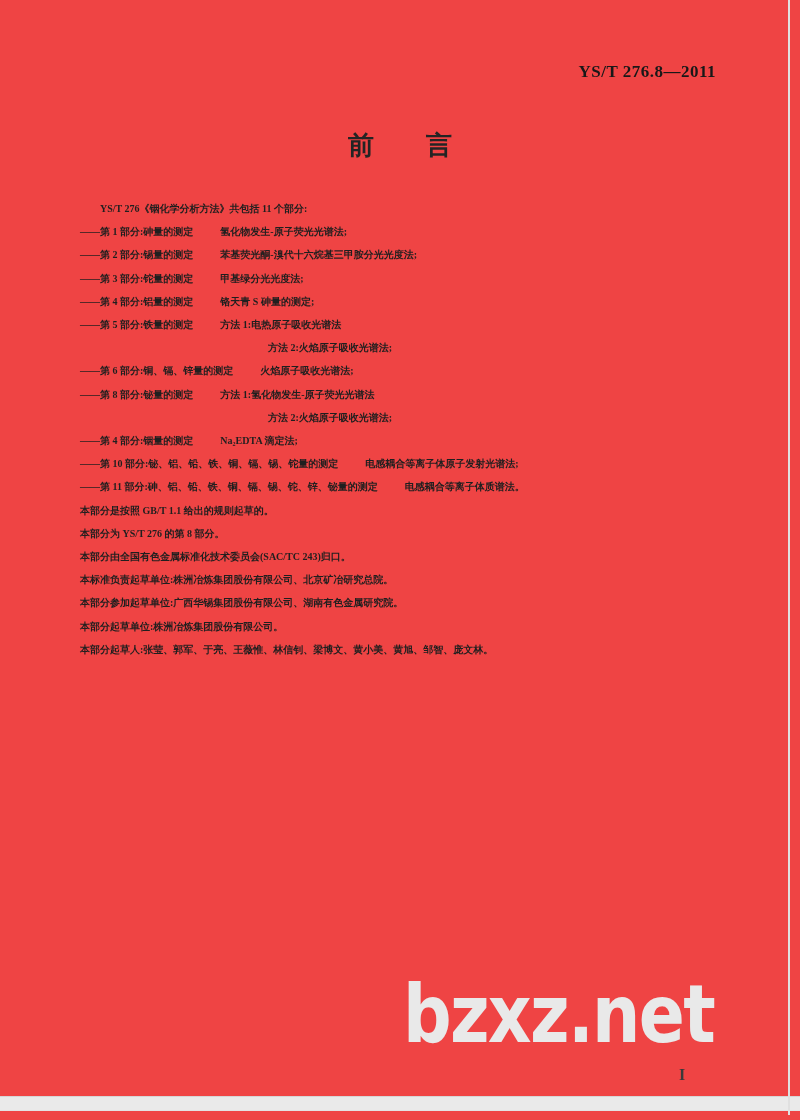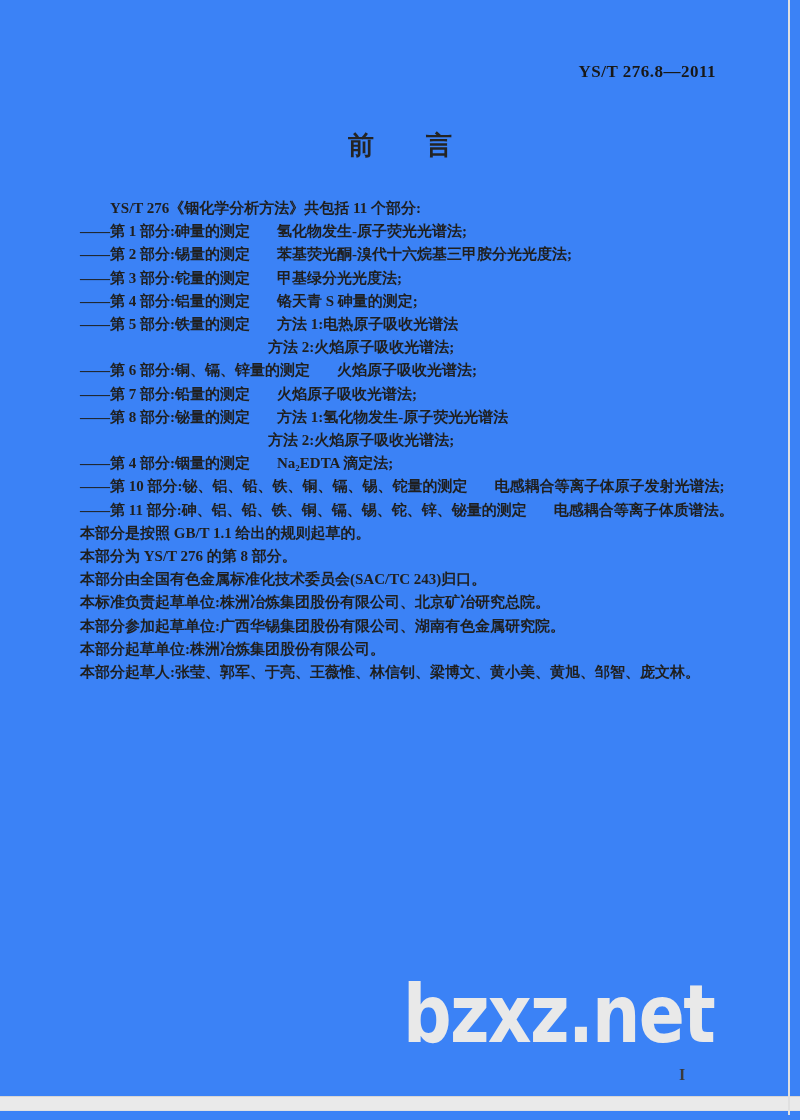--- a/index.html
+++ b/index.html
@@ -1,30 +1,30 @@
 <!DOCTYPE html>
 <html><head>
 <meta charset="utf-8">
 <style>
   html,body{margin:0;padding:0;background:#ffffff;}
   .page{
-    position:relative;width:800px;height:1120px;background:#3b82f6;
+    position:relative;width:800px;height:1120px;background:#ef4444;
     overflow:hidden;font-family:"Liberation Serif","DejaVu Serif",serif;color:#1f1f1f;
   }
   .std-number{
     position:absolute;top:62px;right:84px;font-size:17px;font-weight:700;
     letter-spacing:.5px;color:#181818;
   }
   .doc-title{
     position:absolute;top:128px;left:0;width:100%;margin:0;text-align:center;
     font-size:26px;font-weight:700;color:#242424;
   }
   .body-text{
     position:absolute;top:197px;left:80px;width:648px;
-    font-size:15px;line-height:23.2px;font-weight:600;
+    font-size:10px;line-height:23.2px;font-weight:600;
   }
   .body-text p{margin:0;}
   .intro{text-indent:2em;}
   .part-row{white-space:nowrap;}
   .part-method{margin-left:27px;}
   .part-cont{white-space:nowrap;padding-left:188px;}
   .watermark{
     position:absolute;top:975px;left:403px;
     font-family:"DejaVu Sans","Liberation Sans",sans-serif;
     font-weight:700;font-size:80px;line-height:1;color:#e9e9e9;
@@ -54,21 +54,20 @@
   <div class="body-text">
     <p class="intro">YS/T 276《铟化学分析方法》共包括 11 个部分:</p>
 
     <p class="part-row"><span>——第 1 部分:砷量的测定</span><span class="part-method">氢化物发生-原子荧光光谱法;</span></p>
     <p class="part-row"><span>——第 2 部分:锡量的测定</span><span class="part-method">苯基荧光酮-溴代十六烷基三甲胺分光光度法;</span></p>
     <p class="part-row"><span>——第 3 部分:铊量的测定</span><span class="part-method">甲基绿分光光度法;</span></p>
     <p class="part-row"><span>——第 4 部分:铝量的测定</span><span class="part-method">铬天青 S 砷量的测定;</span></p>
     <p class="part-row"><span>——第 5 部分:铁量的测定</span><span class="part-method">方法 1:电热原子吸收光谱法</span></p>
     <p class="part-cont">方法 2:火焰原子吸收光谱法;</p>
     <p class="part-row"><span>——第 6 部分:铜、镉、锌量的测定</span><span class="part-method">火焰原子吸收光谱法;</span></p>
-    <p class="part-row"><span>——第 7 部分:铅量的测定</span><span class="part-method">火焰原子吸收光谱法;</span></p>
     <p class="part-row"><span>——第 8 部分:铋量的测定</span><span class="part-method">方法 1:氢化物发生-原子荧光光谱法</span></p>
     <p class="part-cont">方法 2:火焰原子吸收光谱法;</p>
     <p class="part-row"><span>——第 4 部分:铟量的测定</span><span class="part-method">Na₂EDTA 滴定法;</span></p>
     <p class="part-row"><span>——第 10 部分:铋、铝、铅、铁、铜、镉、锡、铊量的测定</span><span class="part-method">电感耦合等离子体原子发射光谱法;</span></p>
     <p class="part-row"><span>——第 11 部分:砷、铝、铅、铁、铜、镉、锡、铊、锌、铋量的测定</span><span class="part-method">电感耦合等离子体质谱法。</span></p>
 
     <p>本部分是按照 GB/T 1.1 给出的规则起草的。</p>
     <p>本部分为 YS/T 276 的第 8 部分。</p>
     <p>本部分由全国有色金属标准化技术委员会(SAC/TC 243)归口。</p>
     <p>本标准负责起草单位:株洲冶炼集团股份有限公司、北京矿冶研究总院。</p>

